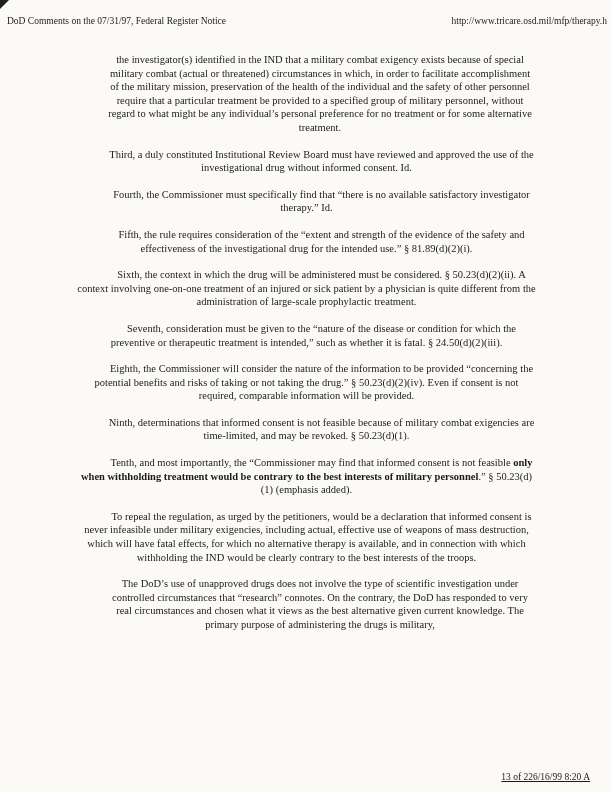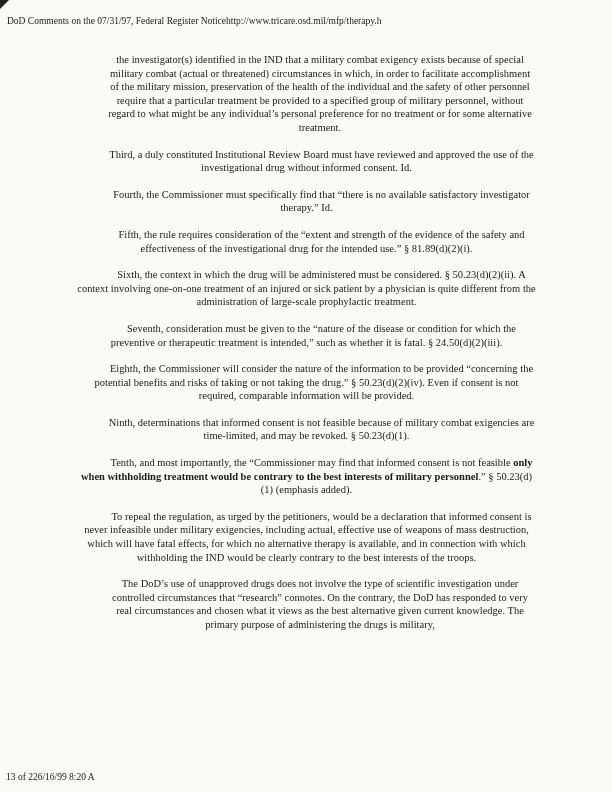--- a/index.html
+++ b/index.html
@@ -13,37 +13,37 @@
     color:#1b1b1b;
   }
   .corner-artifact {
     position:absolute; top:0; left:0;
     width:0; height:0;
     border-top:9px solid #1f1f1f;
     border-right:9px solid transparent;
   }
   .header {
     position:absolute; top:16px; left:7px; right:5px;
-    display:flex; 
+    display:flex; justify-content:space-between;
     font-size:9.5px; line-height:11px;
   }
   .content {
     position:absolute; top:53px; left:75px; width:463px;
     font-size:10.5px; line-height:13.6px;
     text-align:center;
   }
   .content p { margin:0 0 13px 0; text-indent:30px; }
   .content p.quote { text-indent:0; margin-left:30px; margin-right:3px; }
   .content p.heading { font-weight:bold; text-indent:0; margin-left:-14px; }
   .heading .num { display:inline-block; margin-right:5px; }
   .bold { font-weight:bold; }
   .footer {
     position:absolute; left:6px; right:22px; bottom:9px;
-    display:flex; justify-content:flex-start;
-    font-size:9.5px; line-height:11px;
+    display:flex; justify-content:flex-end;
+    font-size:9.5px; line-height:11px;text-decoration:underline;
   }
 </style>
 </head>
 <body>
 
 <div class="page">
 
   <div class="corner-artifact"></div>
 
   <div class="header">

